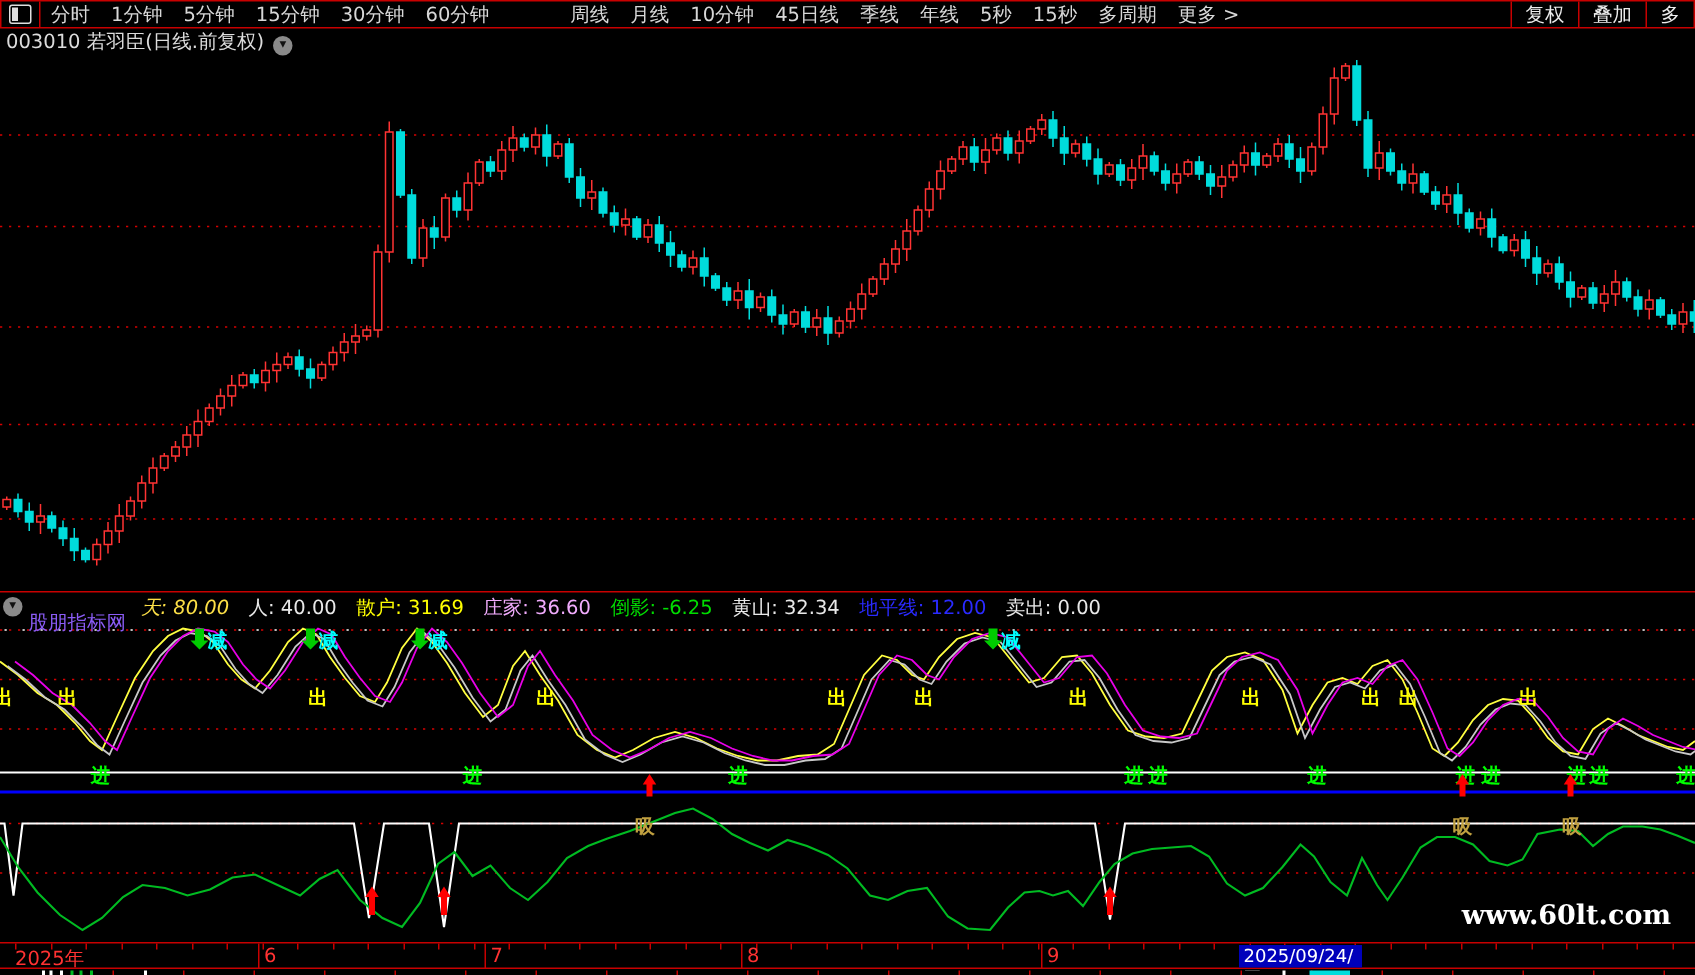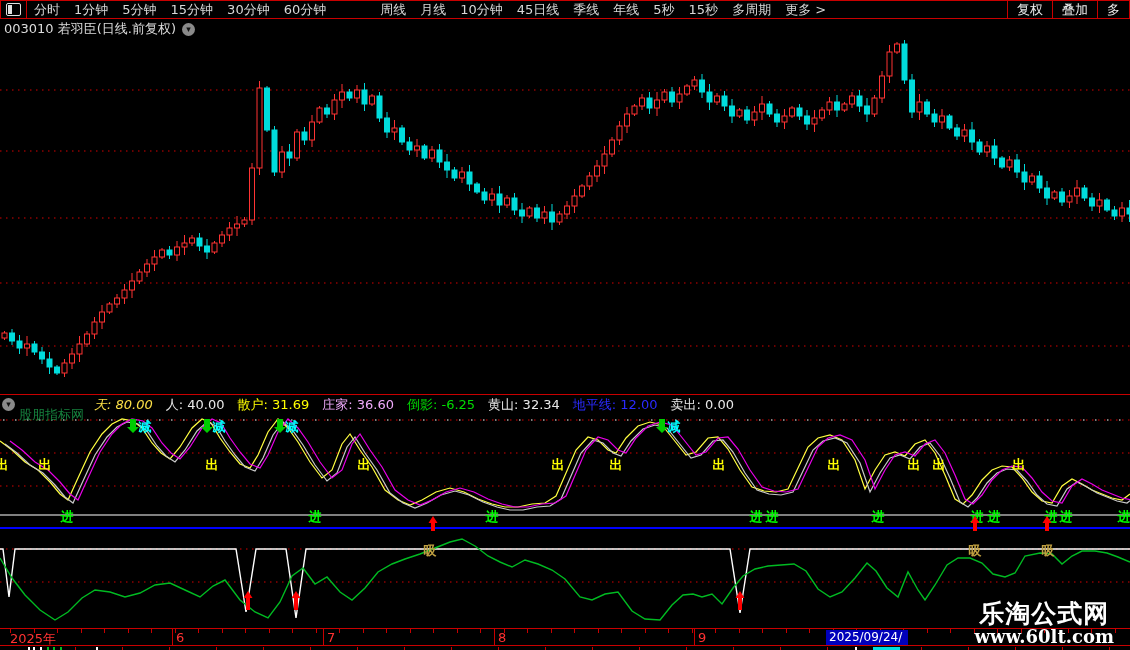--- a/index.html
+++ b/index.html
@@ -12,28 +12,28 @@
     border-left:1px solid #c80000;border-right:1px solid #c80000;
     display:flex;align-items:center;font-size:13px;color:#d8d8d8;background:#000;z-index:5;}
   .tb-icon-cell{width:25px;height:17px;border-right:1px solid #c80000;display:flex;align-items:center;justify-content:center;flex:0 0 auto;}
   .layout-ic{width:13px;height:11px;border:1px solid #e0e0e0;border-radius:2px;position:relative;}
   .layout-ic::before{content:"";position:absolute;left:1px;top:1px;bottom:1px;width:4px;background:#e0e0e0;}
   .periods{display:flex;align-items:center;height:17px;flex:1 1 auto;overflow:hidden;}
   .period{padding:0 7px;cursor:pointer;white-space:nowrap;text-align:right;}
   .period.active{color:#00ffff;margin-top:48px;}
   .tb-right{display:flex;align-items:center;height:17px;flex:0 0 auto;margin-left:auto;}
   .tb-btn{padding:0 9px;border-left:1px solid #c80000;height:17px;display:flex;align-items:center;color:#ececec;cursor:pointer;white-space:nowrap;}
-  .titlebar{position:absolute;left:4px;top:21px;height:16px;display:flex;align-items:center;
+  .titlebar{position:absolute;left:4px;top:21px;height:16px;display:flex;align-items:flex-end;
     font-size:13px;color:#dcdcdc;z-index:5;}
   .circle-ic{width:13px;height:13px;border-radius:50%;background:#8a8a8a;color:#111;
     font-size:9px;line-height:13px;text-align:center;margin-left:6px;cursor:pointer;}
   .ind-header{position:absolute;left:0;top:396px;width:1130px;height:17px;display:flex;
     align-items:center;font-size:13px;z-index:5;}
   .ind-header .circle-ic{margin:0 4px 0 2px;}
-  .ind-name{color:#15803d;margin-right:10px;margin-top:20px;}
+  .ind-name{color:#8b5cf6;margin-right:10px;margin-top:20px;}
   .ind-field{margin-right:13px;white-space:nowrap;}
   .axisbar{position:absolute;left:0;top:628px;width:1130px;height:18px;background:#000;
     box-sizing:border-box;border-top:1px solid #c80000;border-bottom:1px solid #c80000;
     font-size:13px;color:#ff3232;z-index:4;}
   .axis-label{position:absolute;top:1px;}
   .axis-tick{position:absolute;top:0;width:1px;height:4px;background:#c80000;}
   .axis-div{position:absolute;top:0;width:1px;height:17px;background:#c80000;}
   .date-box{position:absolute;top:1px;height:15px;background:#0000bb;color:#fff;
     padding:0 3px;font-size:12px;line-height:15px;}
   .bottom-strip{position:absolute;left:0;top:647px;width:1130px;height:3px;background:#000;z-index:4;}
@@ -555,16 +555,15 @@
       <div class="bs-mark" style="left:40px;width:2px;background:#ffffff"></div>
       <div class="bs-mark" style="left:47px;width:2px;background:#00bb22"></div>
       <div class="bs-mark" style="left:53px;width:2px;background:#00bb22"></div>
       <div class="bs-mark" style="left:60px;width:2px;background:#00bb22"></div>
       <div class="bs-mark" style="left:96px;width:2px;background:#ffffff"></div>
       <div class="bs-mark" style="left:855px;width:2px;background:#ffffff"></div>
       <div class="bs-mark" style="left:873px;width:27px;background:#00dcdc"></div>
     </div>
 
   <div class="watermark">
-    <div class="wm1">乐淘公式网</div>
     <div class="wm2">www.60lt.com</div>
   </div>
 </div>
 
 </body></html>

